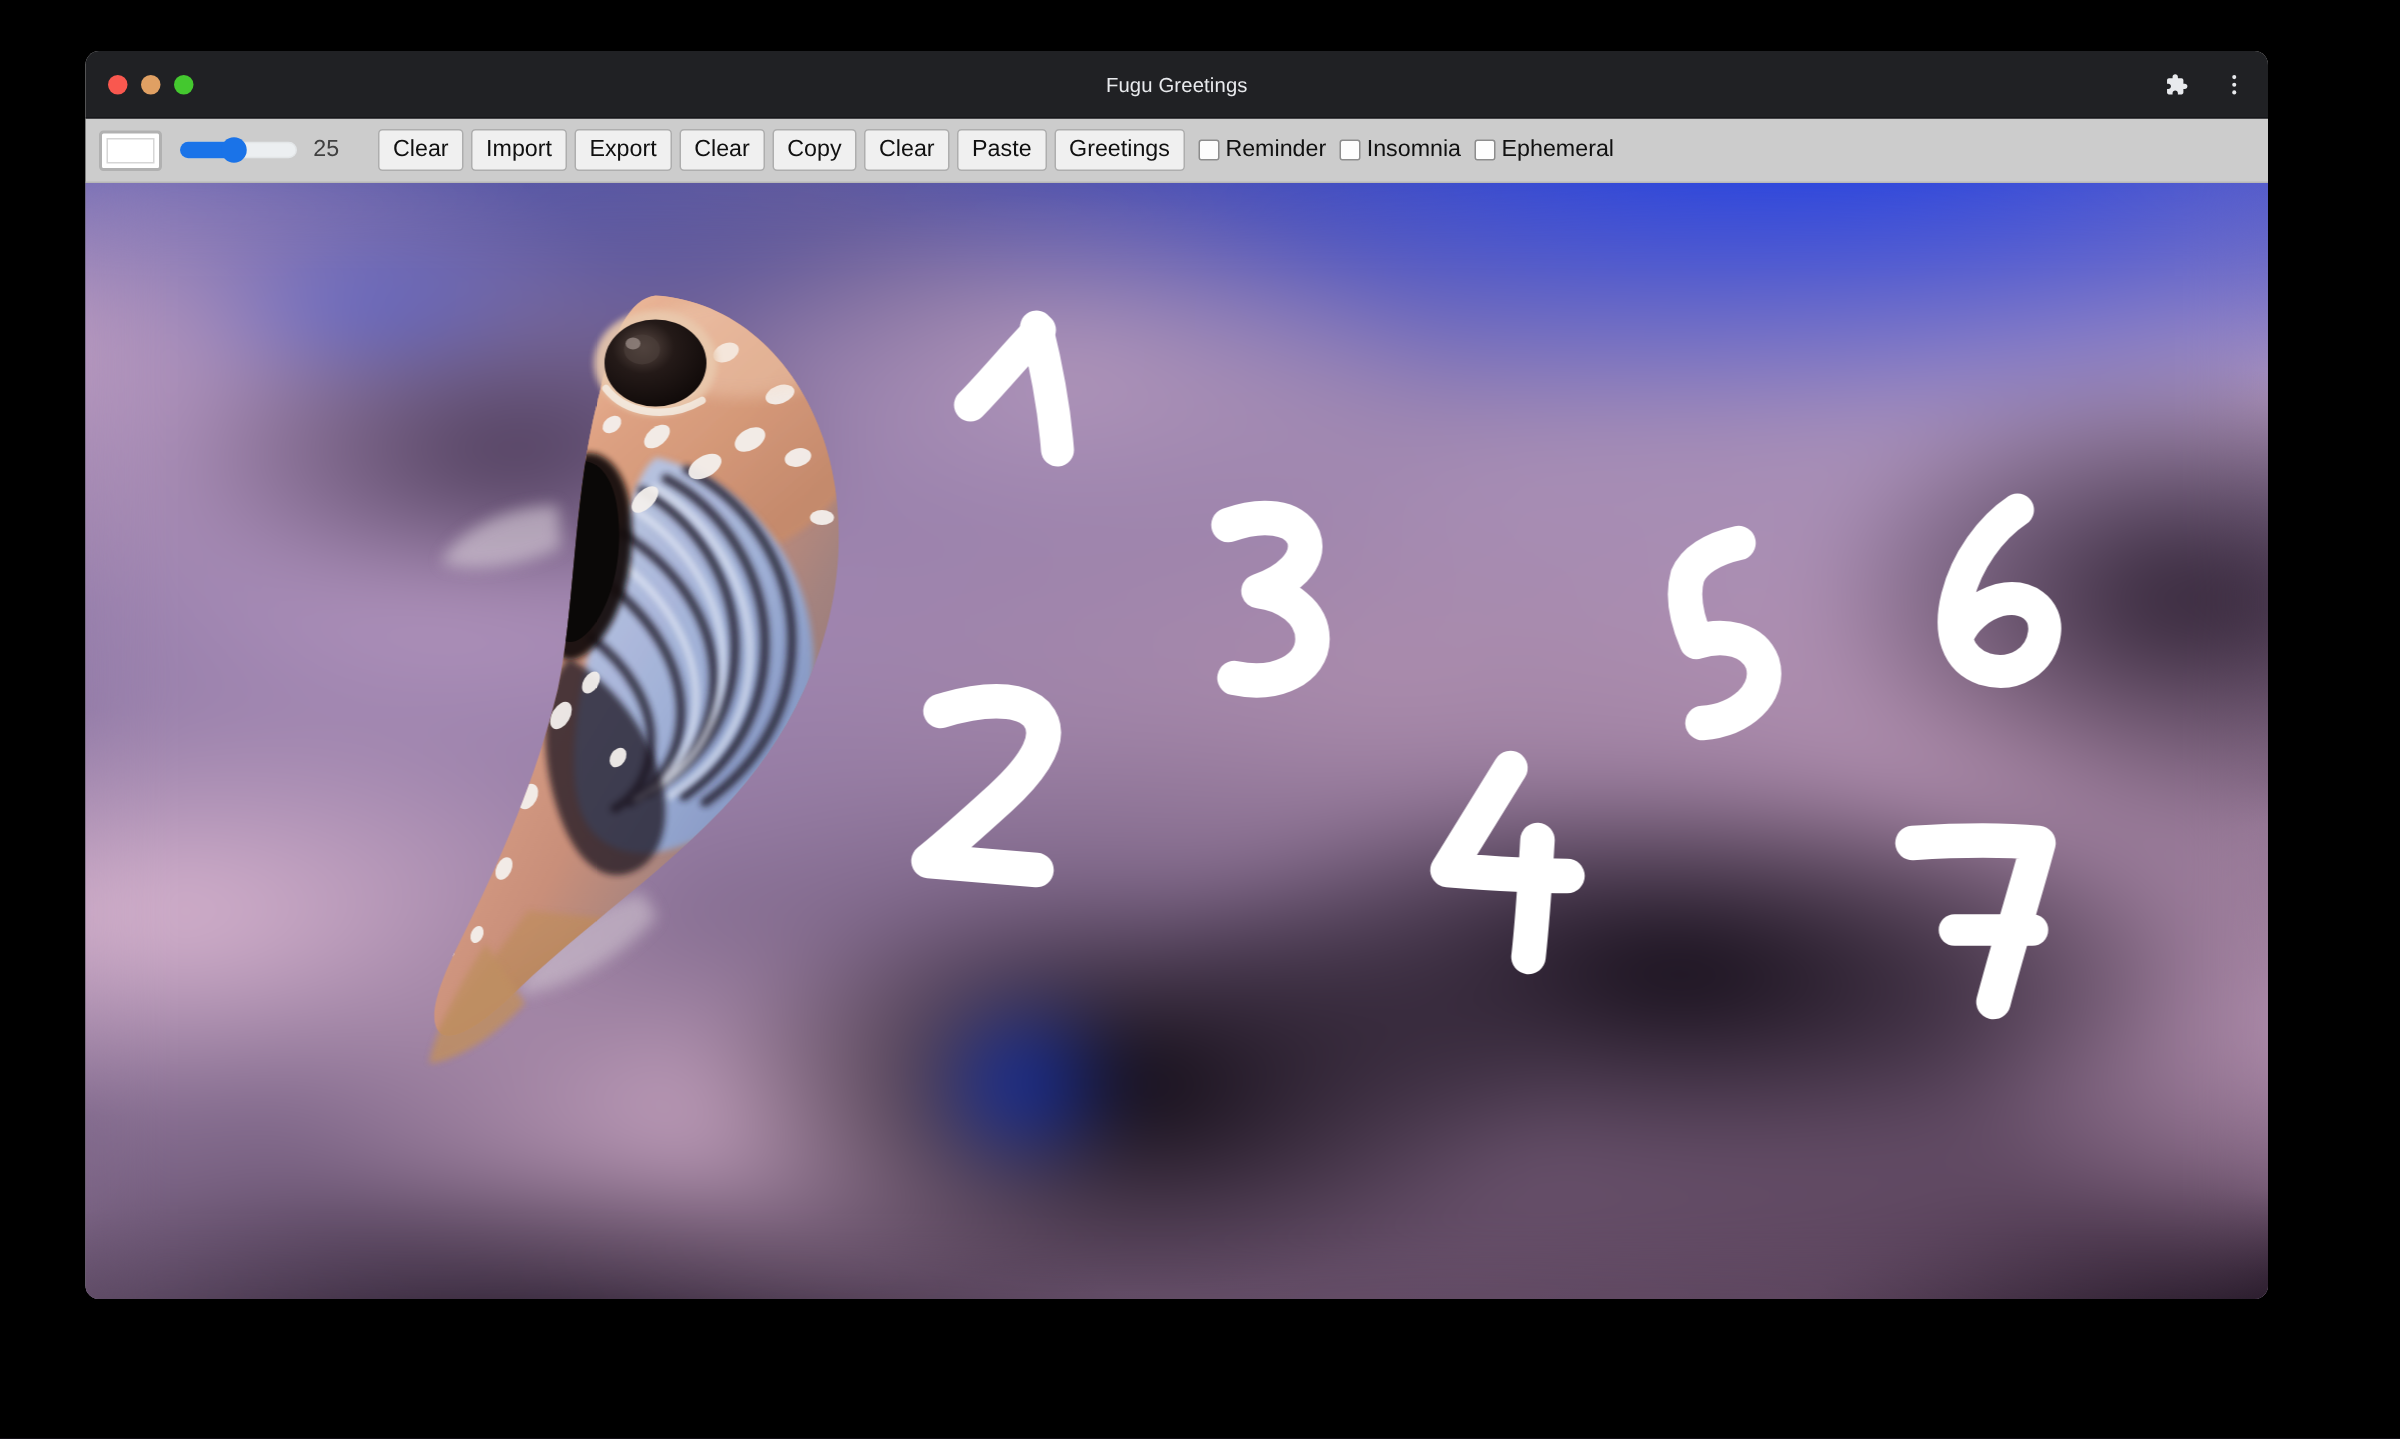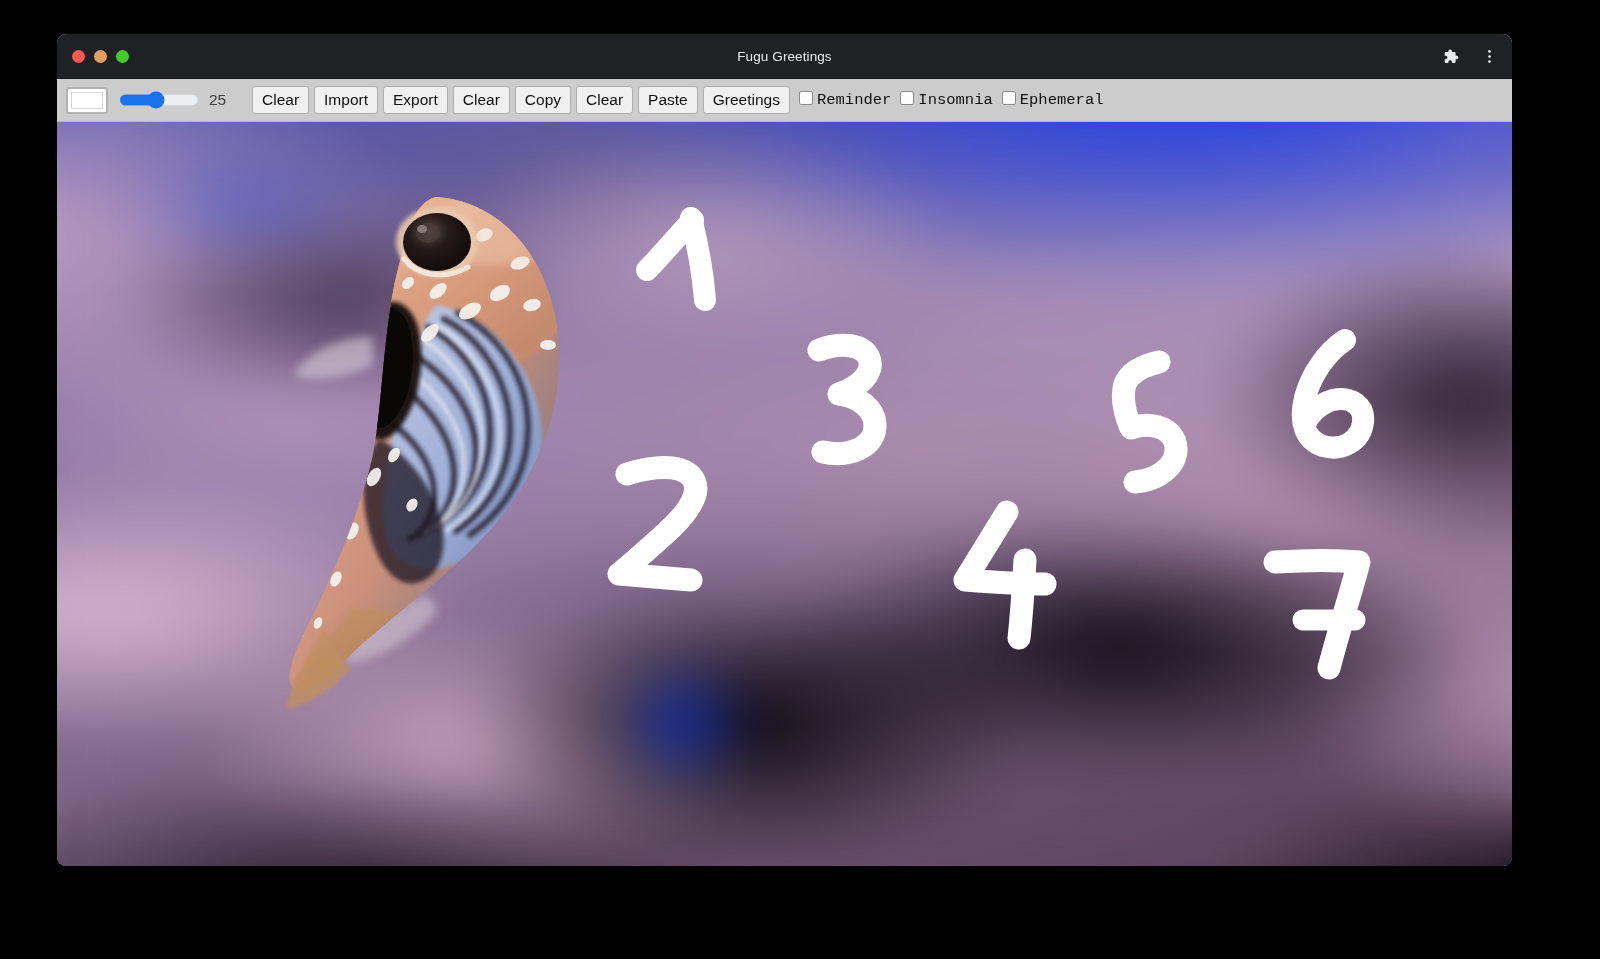--- a/index.html
+++ b/index.html
@@ -172,25 +172,25 @@
     height: 28px;
     line-height: 21px;
     cursor: pointer;
     flex: 0 0 auto;
     white-space: nowrap;
   }
   .tb-btn:first-of-type { margin-left: 17px; }
 
   .check-wrap {
     display: flex;
+    align-items: center;
     margin-left: 9px;
     flex: 0 0 auto;
     cursor: pointer;
     gap: 4px;
-    font-family: Liberation Mono, monospace;
   }
   .check-box {
     width: 14px; height: 14px;
     border: 1px solid #8d8d8d;
     border-radius: 2px;
     background: #fdfdfd;
     flex: 0 0 auto;
   }
   .check-label {
     font-size: 15.5px;

